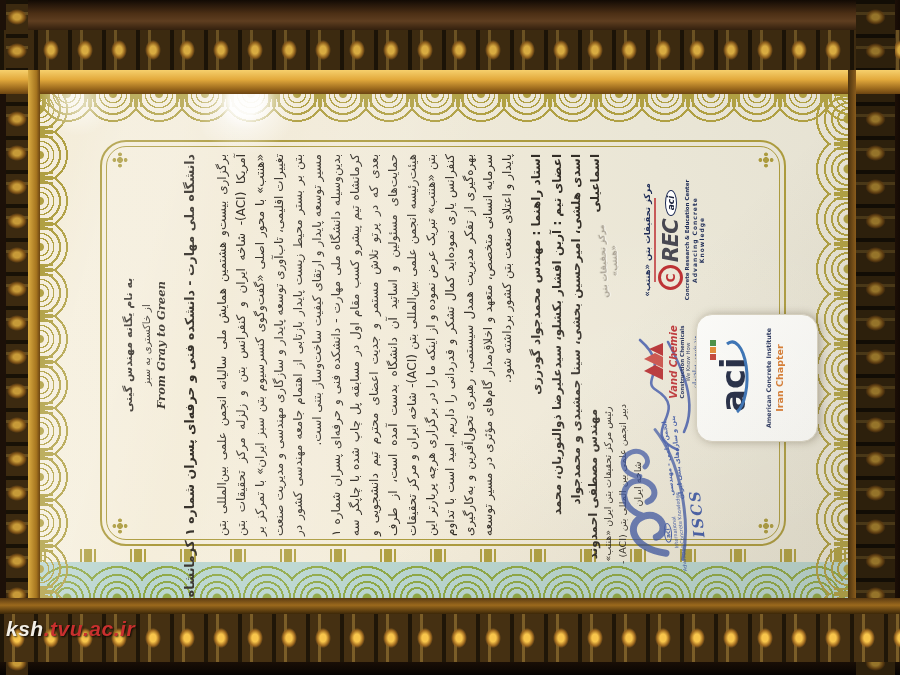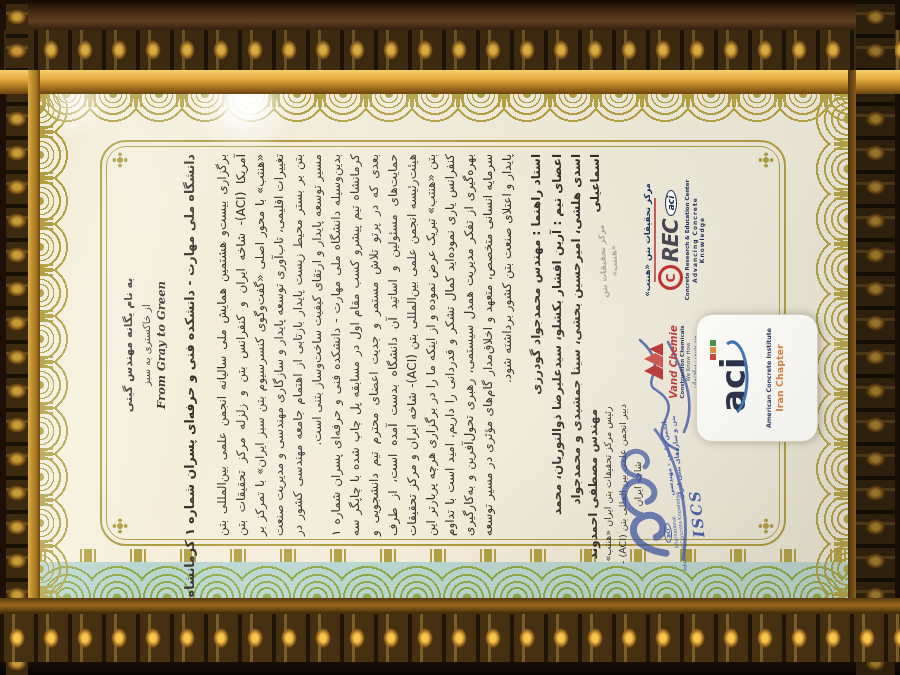--- a/index.html
+++ b/index.html
@@ -262,14 +262,17 @@
         <div class="aci-l2">Iran Chapter</div>
       </div>
 
     </div>
 
     <div class="glare g1"></div>
     <div class="glare g2"></div>
     <div class="glare g3"></div>
   </div>
 
+  <div class="watermark">
+    <span class="wm-a">ksh</span><span class="wm-b">.tvu.ac.ir</span>
+  </div>
 
 </div>
 
 </body></html>

